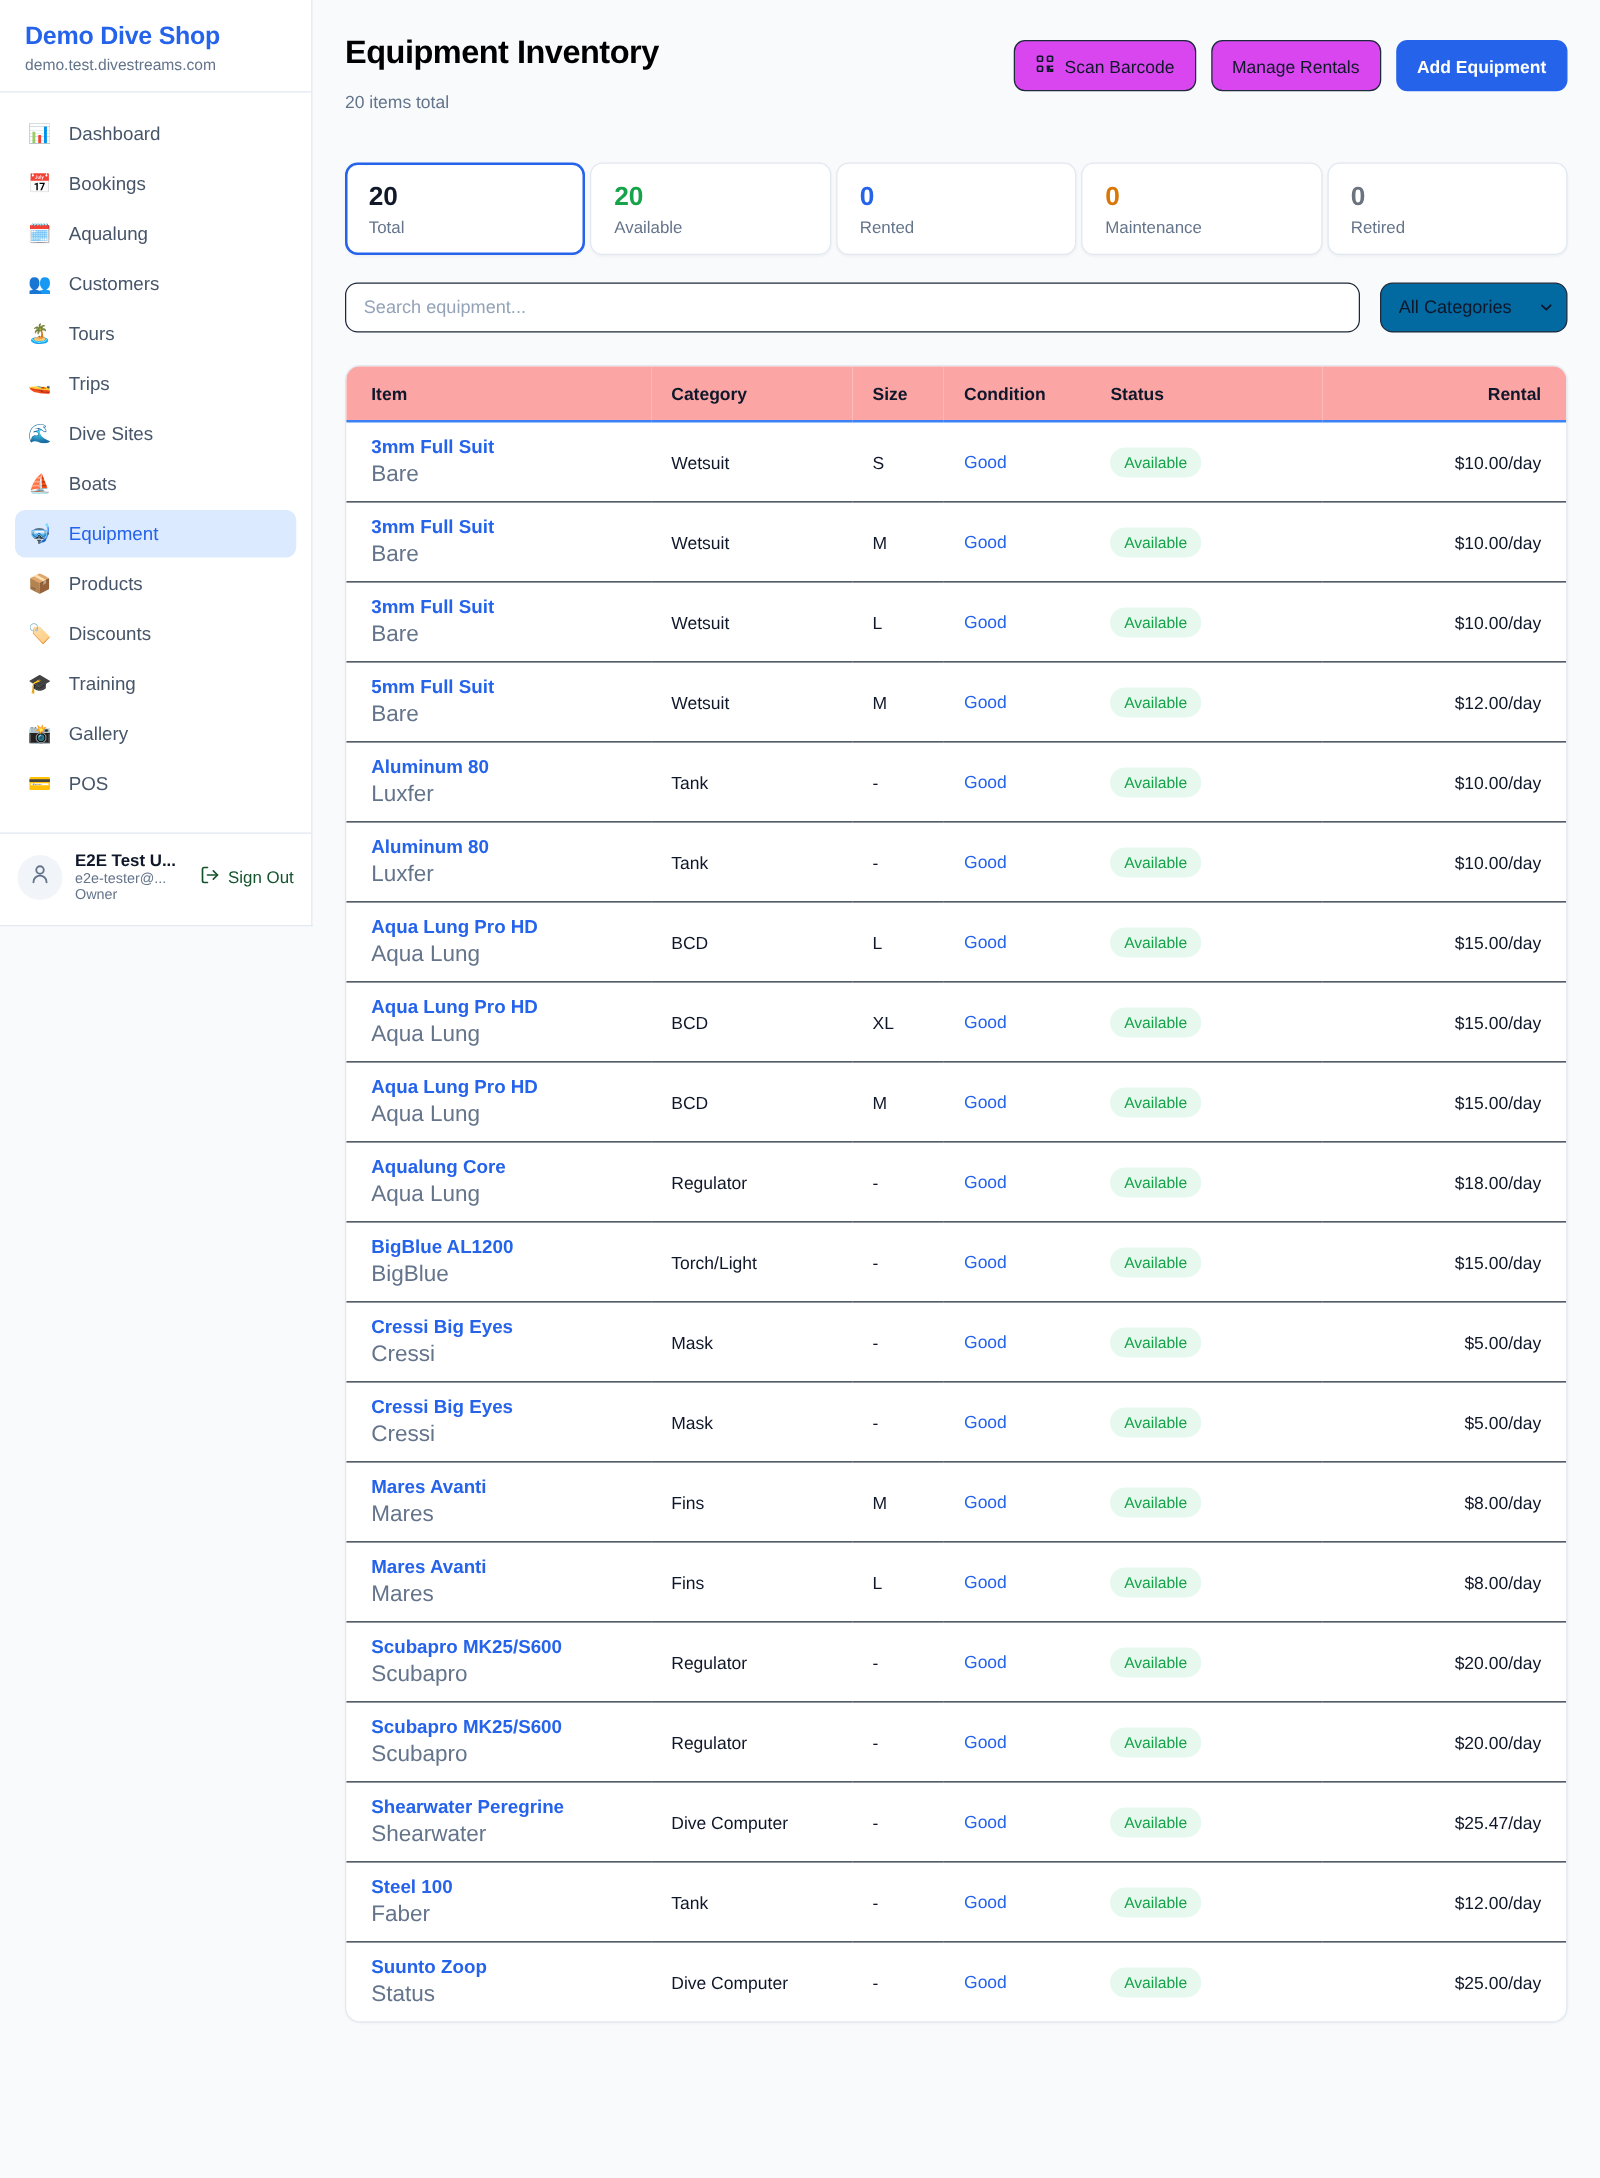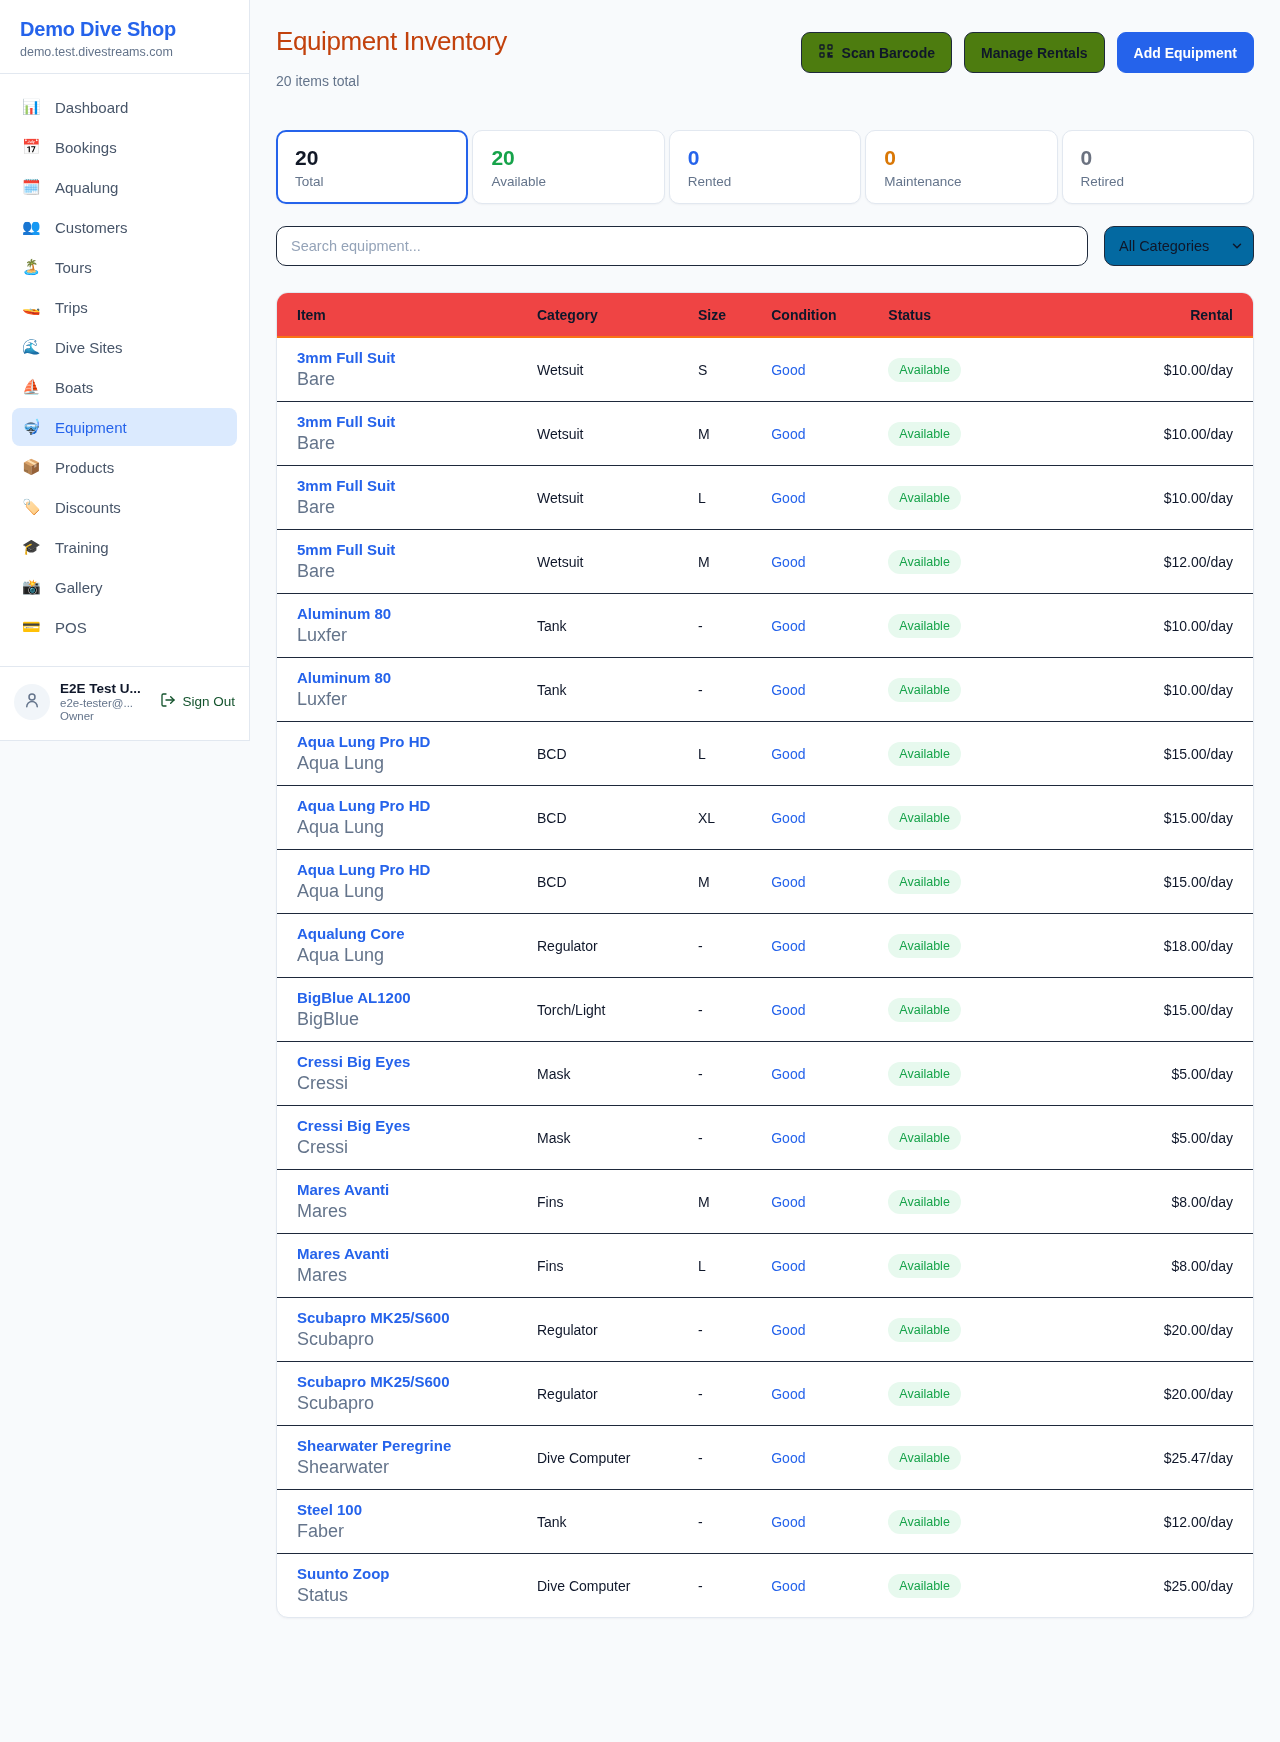--- a/index.html
+++ b/index.html
@@ -47,28 +47,28 @@
   }
   .user-meta { flex: 1; min-width: 0; }
   .user-name { font-size: 13.5px; font-weight: 700; color: #0f172a; white-space: nowrap; }
   .user-email, .user-role { font-size: 11.5px; color: #64748b; margin-top: 1px; white-space: nowrap; }
   .signout { display: flex; align-items: center; gap: 6px; color: #14532d; font-size: 13.5px; cursor: pointer; white-space: nowrap; }
 
   
   .main { margin-left: 250px; padding: 26px 26px 30px 26px; }
 
   .page-header { display: flex; align-items: flex-start; justify-content: space-between; }
-  .page-title { font-size: 26px; font-weight: 400; letter-spacing: -0.4px; color: #c2410c; }
+  .page-title { font-size: 26px; font-weight: 700; letter-spacing: -0.4px; color: #000000; }
   .page-subtitle { font-size: 14px; color: #64748b; margin-top: 16px; }
   .header-actions { display: flex; gap: 12px; margin-top: 6px; }
   .btn {
     display: inline-flex; align-items: center; gap: 8px;
-    font-size: 14px; font-weight: 700;
+    font-size: 14px; font-weight: 400;
     padding: 10px 16px; border-radius: 9px;
-    background: #4d7c0f; color: #0f172a;
+    background: #d946ef; color: #0f172a;
     border: 1px solid #1e293b; cursor: pointer;
     font-family: inherit;
   }
   .btn-primary { background: #2563eb; border-color: #2563eb; color: #ffffff; font-weight: 600; }
 
   
   .stats { display: grid; grid-template-columns: repeat(5, 1fr); gap: 4px; margin-top: 41px; }
   .stat-card {
     background: #ffffff; border: 1px solid #e2e8f0; border-radius: 10px;
     padding: 15px 18px 14px 18px;
@@ -104,22 +104,22 @@
     background: #ffffff;
     border-radius: 12px;
     border: 1px solid #e2e8f0;
     box-shadow: 0 1px 2px rgba(15,23,42,.04);
     overflow: hidden;
   }
   table { width: 100%; border-collapse: collapse; }
   thead th {
     text-align: left; font-size: 14px; font-weight: 700; color: #0f172a;
     padding: 14px 16px 13px 16px;
-    background: #ef4444;
-    border-bottom: 2px solid #f97316;
+    background: #fca5a5;
+    border-bottom: 2px solid #3b82f6;
   }
   thead th:first-child { padding-left: 20px; }
   thead th.col-rental { text-align: right; padding-right: 20px; }
   tbody td { padding: 11px 16px; border-bottom: 1.5px solid #1e293b; vertical-align: middle; }
   tbody tr:last-child td { border-bottom: none; }
   tbody td:first-child { padding-left: 20px; }
   td.cell-rental { text-align: right; padding-right: 20px; font-size: 14px; color: #0f172a; }
   .item-name { color: #2563eb; font-size: 15px; font-weight: 700; cursor: pointer; }
   .item-brand { color: #64748b; font-size: 18px; margin-top: 3px; }
   .cell-category, .cell-size { font-size: 14px; color: #0f172a; }

